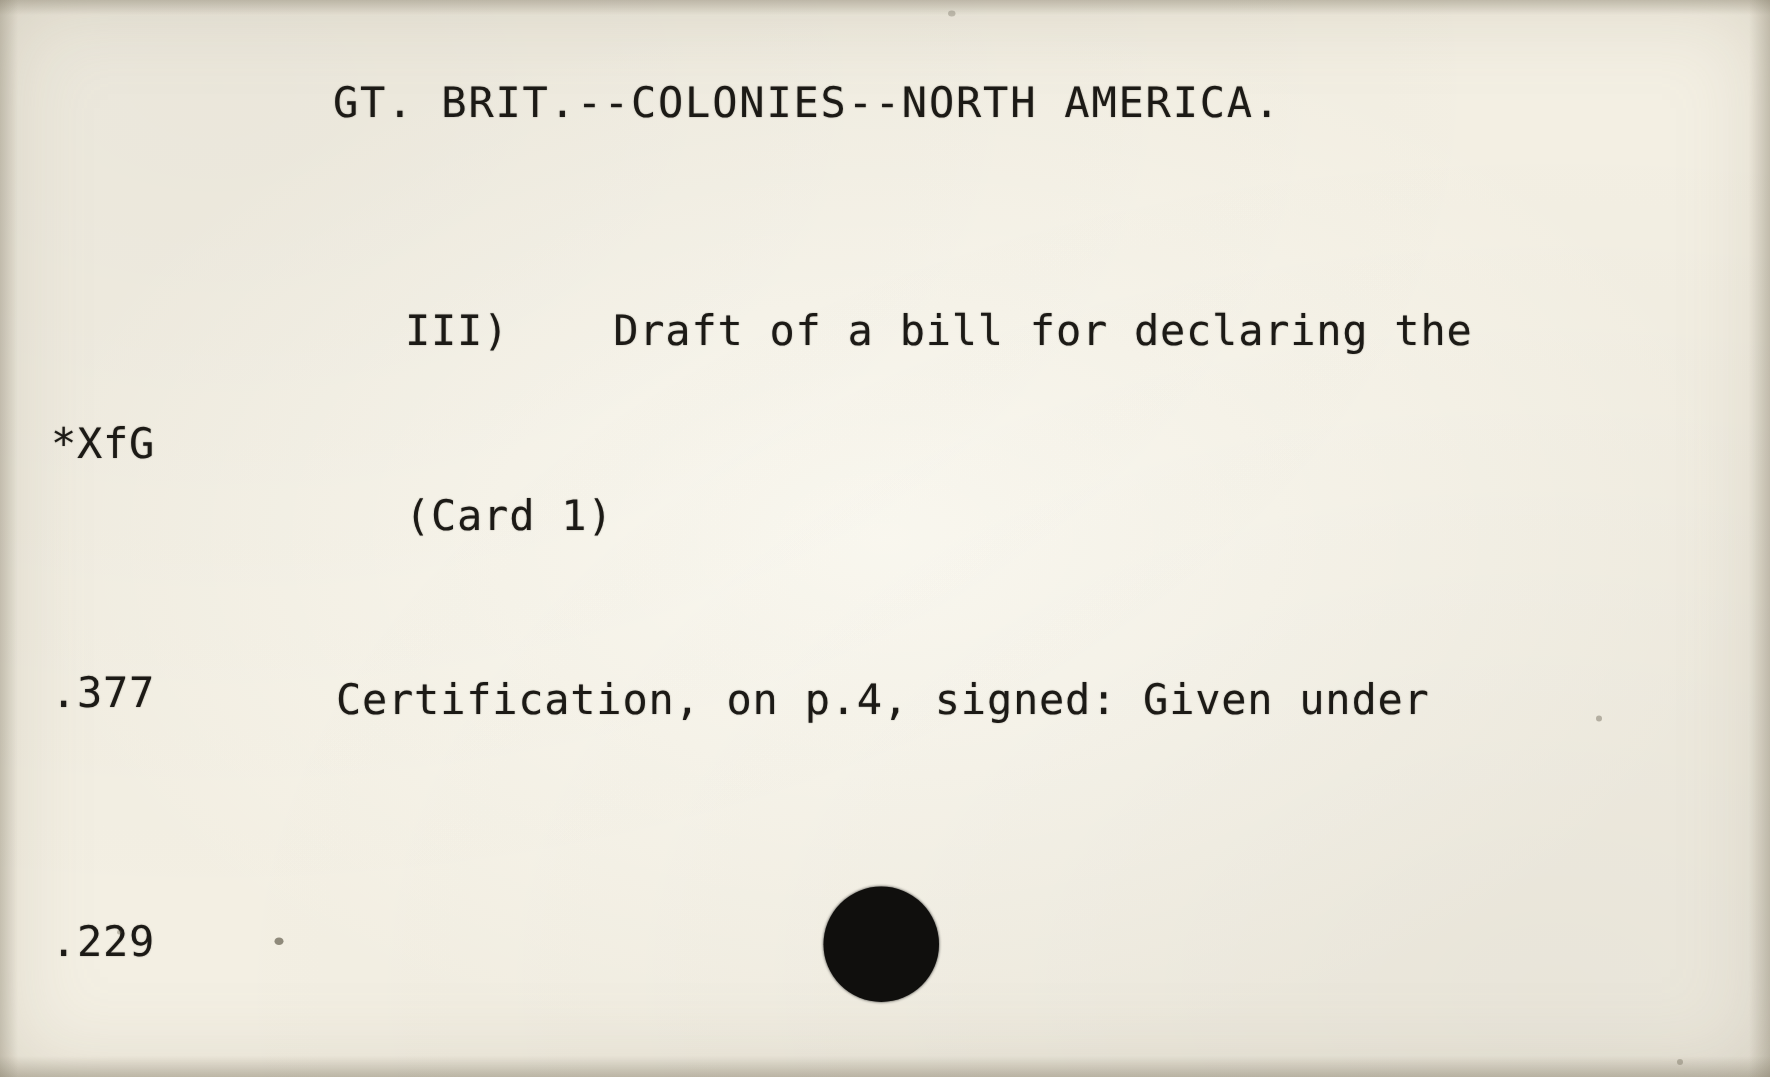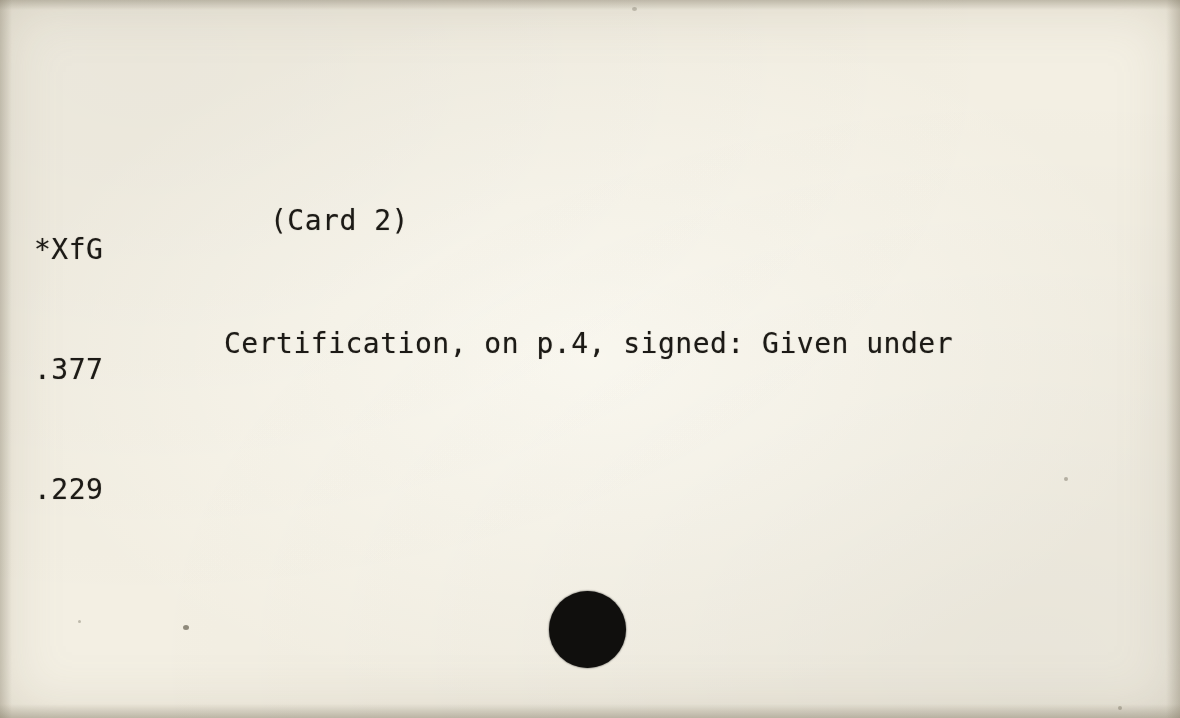--- a/index.html
+++ b/index.html
@@ -61,20 +61,21 @@
     font-size: 28px;
     letter-spacing: 1.2px;
   }
   .callnum {
     left: 34px;
     top: 150px;
     line-height: 40px;
   }
   .callnum div {
     white-space: pre;
+    margin-top: 46px;
   }
   .body-block {
     left: 182px;
     top: 118px;
     line-height: 41px;
   }
   .body-block div {
     white-space: pre;
   }
   .indent1 { padding-left: 88px; }
@@ -104,29 +105,31 @@
 </head>
 <body>
 
 <div class="card">
 
   <div class="edge-top"></div>
   <div class="edge-bottom"></div>
   <div class="edge-left"></div>
   <div class="edge-right"></div>
 
+  <div class="typed heading">GT. BRIT.--COLONIES--NORTH AMERICA.</div>
 
   <div class="typed callnum">
     <div>*XfG</div>
     <div>.377</div>
     <div>.229</div>
   </div>
 
   <div class="typed body-block">
-    <div class="indent1">(Card 2)</div>
+    <div class="indent1">III)    Draft of a bill for declaring the</div>
+    <div class="indent1">(Card 1)</div>
     <div class="indent2">Certification, on p.4, signed: Given under</div>
     
     
     
   </div>
 
   <div class="punch"></div>
 
   <div class="speck s1"></div>
   <div class="speck s2"></div>

